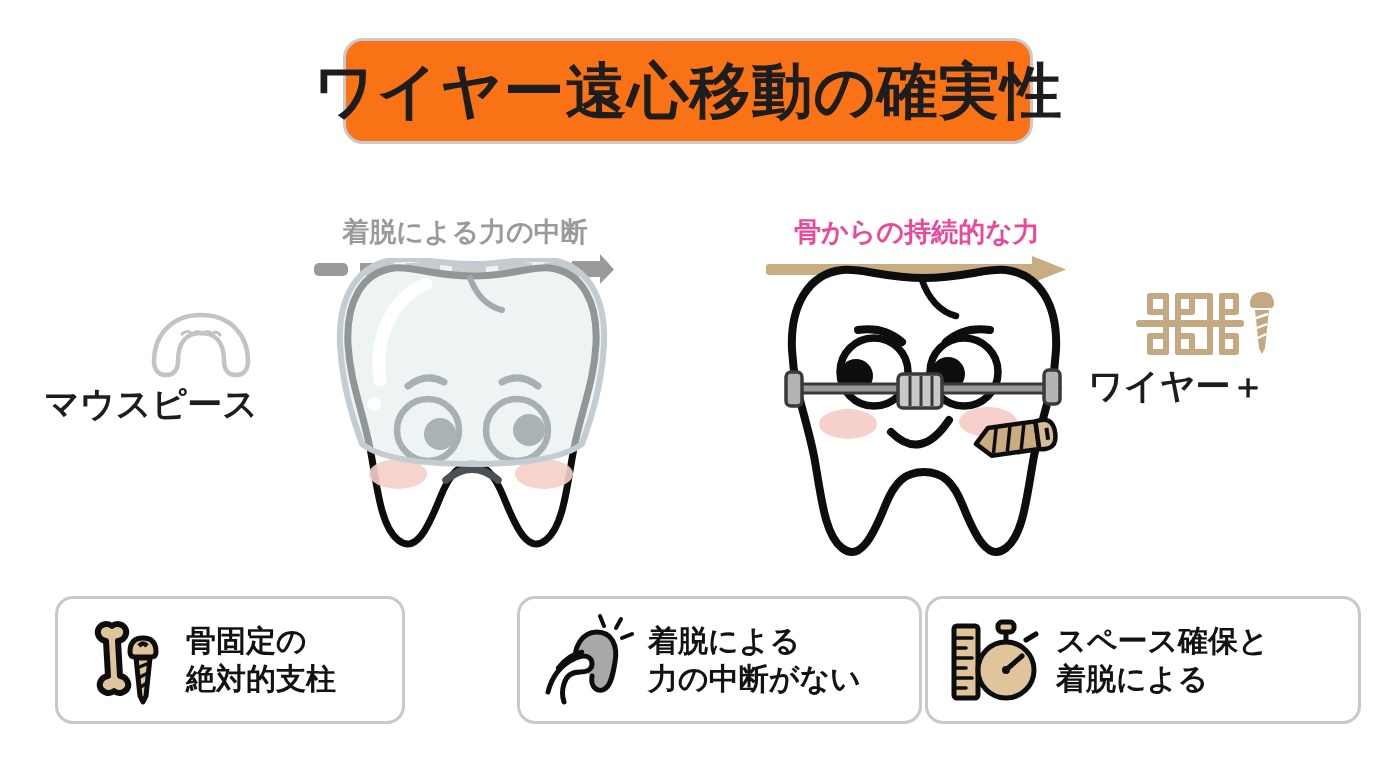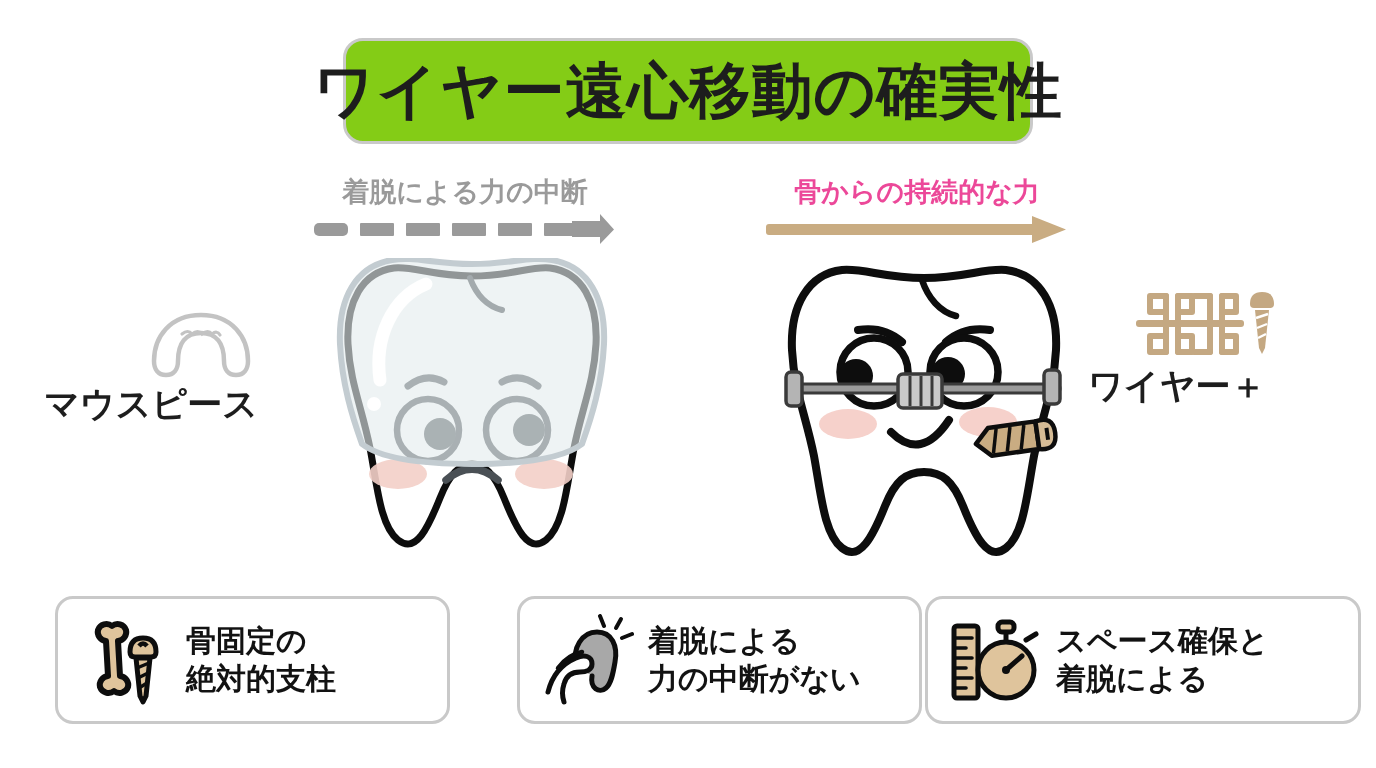--- a/index.html
+++ b/index.html
@@ -9,31 +9,31 @@
     font-family: "Liberation Sans", "DejaVu Sans", sans-serif;
     overflow: hidden;
   }
   #stage { position: relative; width: 1376px; height: 768px; background:#fff; }
 
   
   .title-box {
     position: absolute; left: 343px; top: 38px;
     width: 690px; height: 106px;
     border: 3px solid #c9c9c9; border-radius: 20px;
-    background: #84cc16;
+    background: #f97316;
     display: flex; align-items: center; justify-content: center;
   }
   .title-text {
     font-size: 61px; font-weight: 700; color: #1d1d1d;
     letter-spacing: 1px; line-height: 1;
     white-space: nowrap;
   }
 
   
-  .arrow-group { position: absolute; }
+  .arrow-group { position: absolute; margin-top: 40px; }
   .arrow-label {
     font-size: 27px; font-weight: 700; white-space: nowrap;
     text-align: center; line-height: 1.1;
   }
   .arrow-label.gray { color: #9a9a9a; }
   .arrow-label.tan  { color: #ec4899; }
   .arrow-svg { display: block; margin-top: 6px; }
 
   
   .side-label {
@@ -239,21 +239,21 @@
       </g>
     </g>
   </svg>
 
   <div class="side-label" style="left:1088px; top:365px; width:272px;">
     <div>ワイヤー＋</div>
   </div>
 
   <div class="cards">
 
-    <div class="card" style="left:55px; width:395px;">
+    <div class="card" style="left:55px; width:350px;">
       <div class="card-icon">
         <svg width="92" height="92" viewBox="0 0 92 92">
 
           <g stroke="#0d0d0d" stroke-width="6" stroke-linejoin="round">
             <path d="M18 16 a9 9 0 0 1 14 -4 a9 9 0 0 1 14 4 a9 9 0 0 1 -8 11
                      L40 62 a9 9 0 0 1 8 11 a9 9 0 0 1 -14 4 a9 9 0 0 1 -14 -4
                      a9 9 0 0 1 8 -11 L26 27 a9 9 0 0 1 -8 -11 Z" fill="#dfc49c"></path>
           </g>
 
           <g transform="translate(48,24)">

